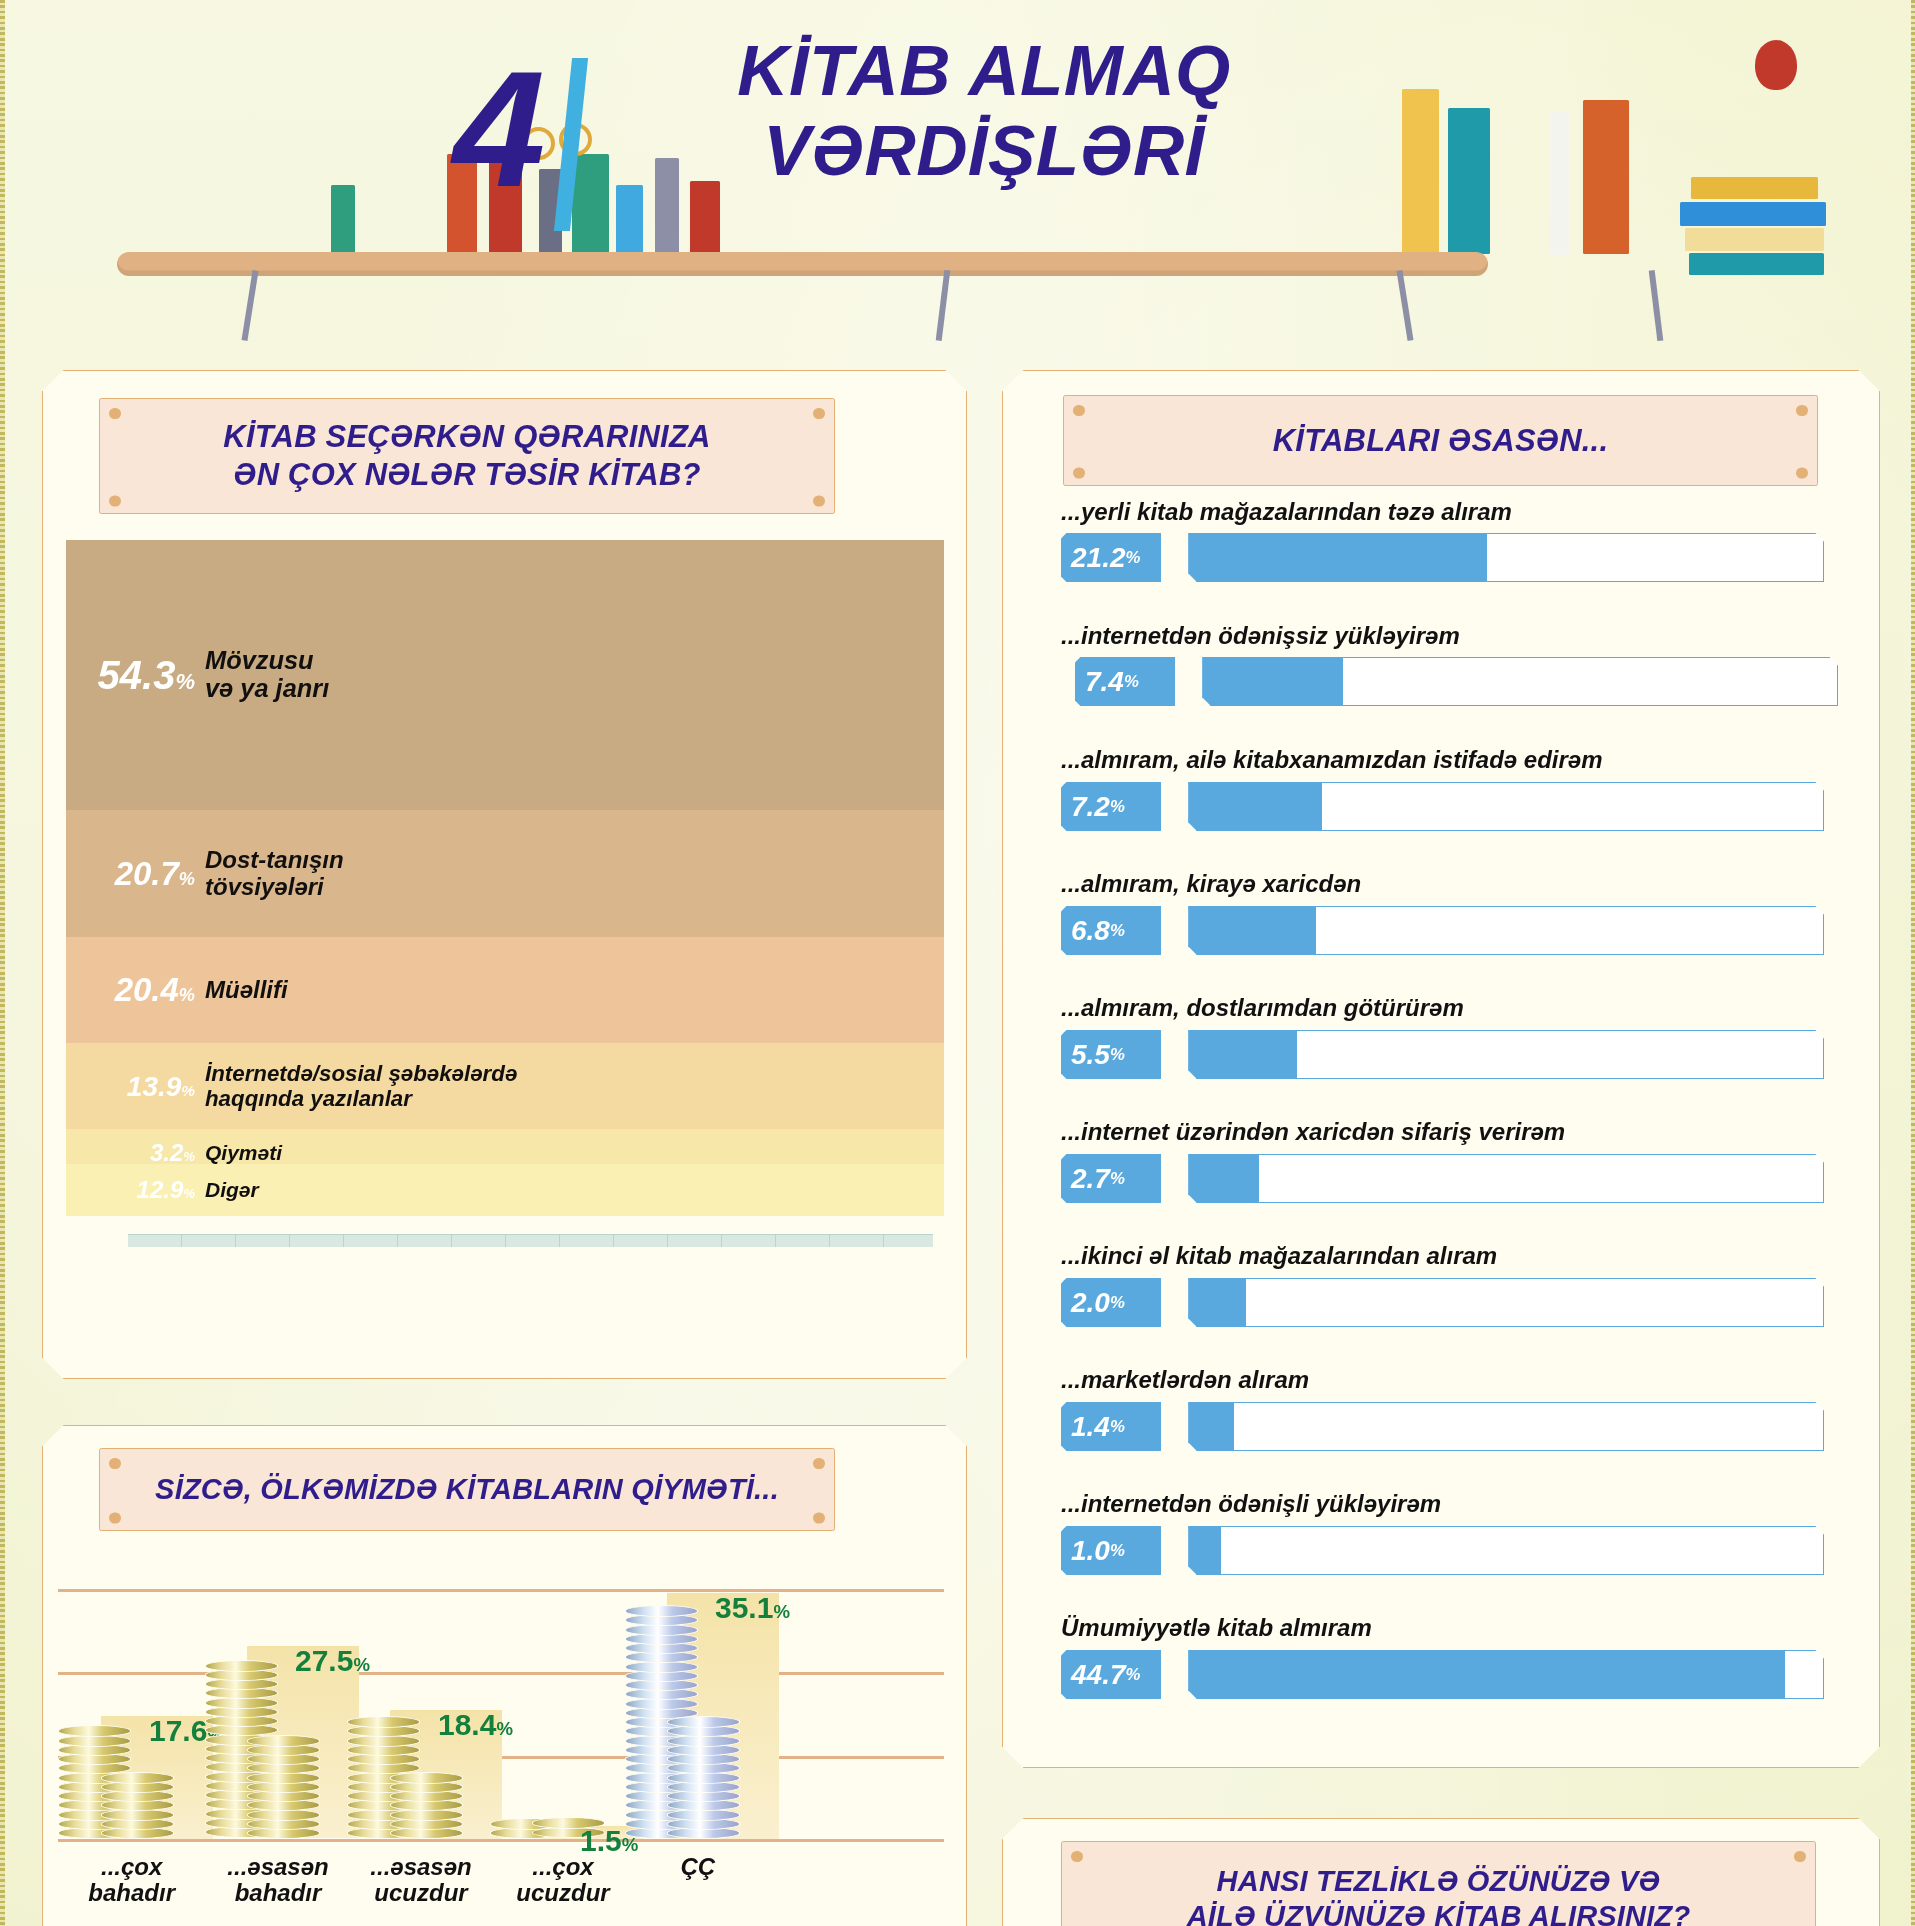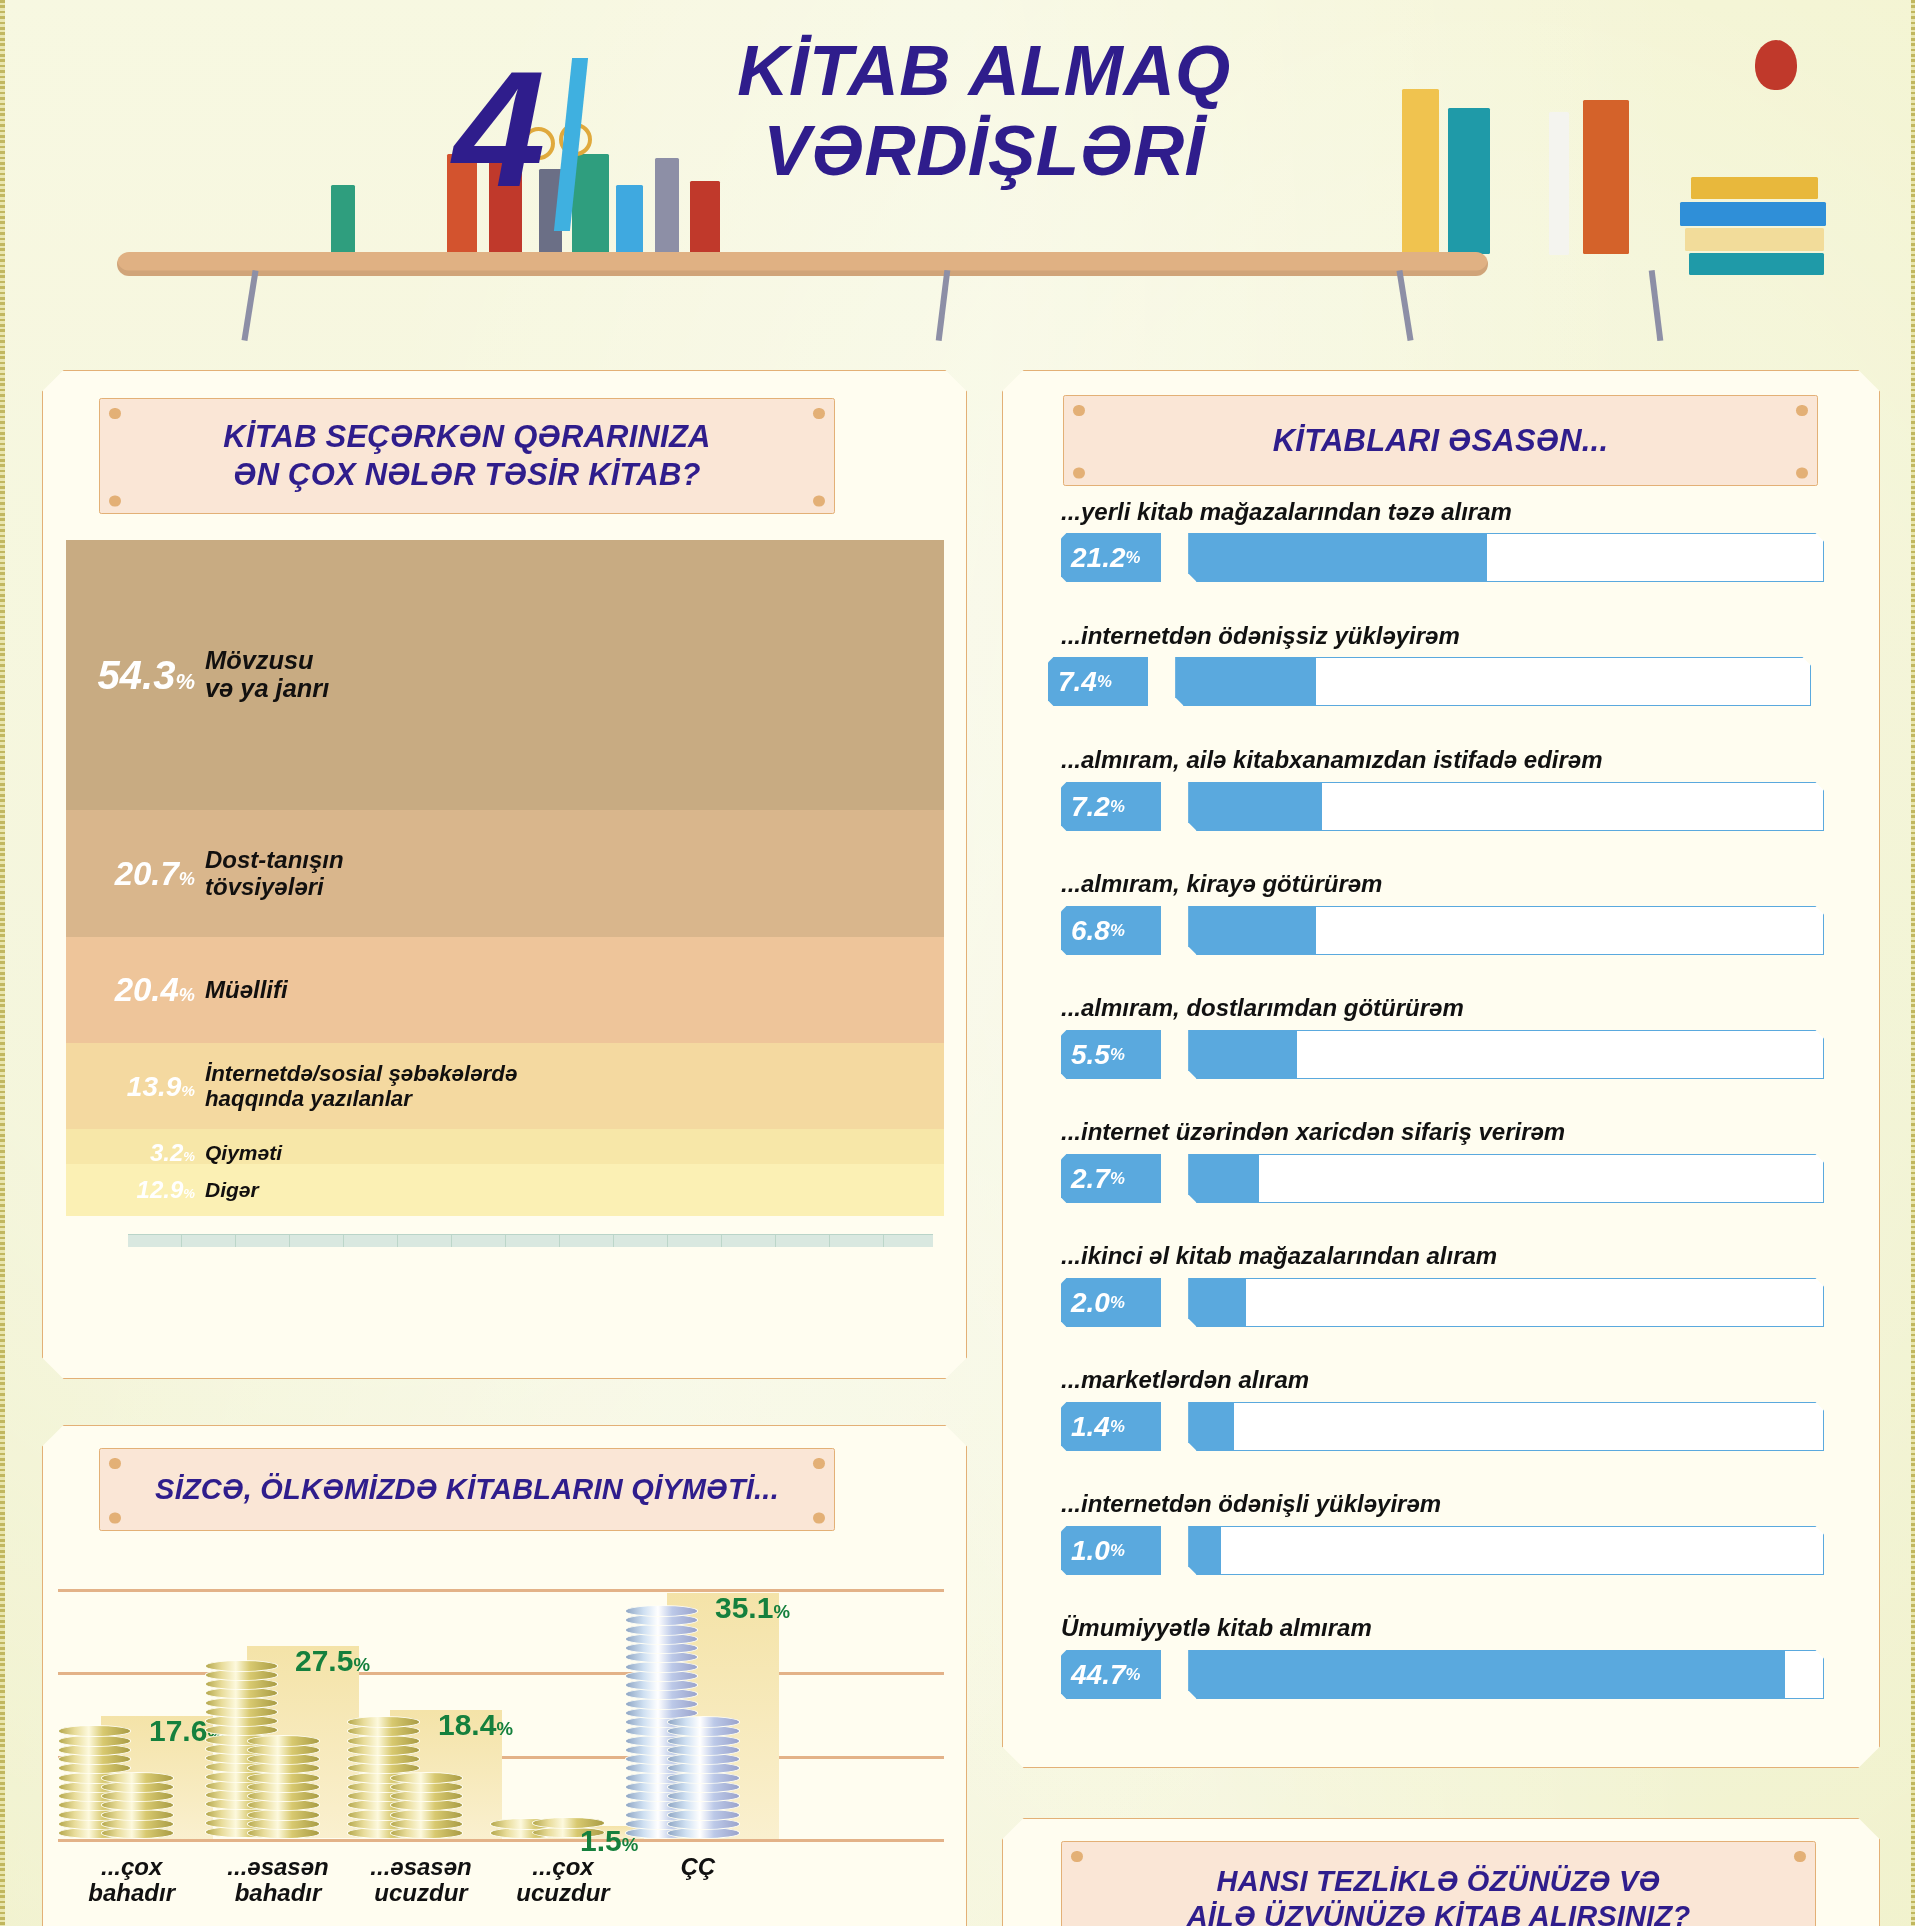--- a/index.html
+++ b/index.html
@@ -214,34 +214,34 @@
   </div>
   <div id="blueBars" style="position:absolute; left:0; top:127px; width:100%; height:1256px;">
       <div class="bbar-label" style="left:58px; top:0px; font-size:24px;">...yerli kitab mağazalarından təzə alıram</div>
       <div class="bbar-wrap" style="left:58px; top:35px; width:763px; height:49px;">
         <div class="bbar-badge" style="font-size:28px;">21.2<span class="u">%</span></div>
         <div class="bbar-track">
           <div class="bbar-fill" style="width:calc(47% + 1.9px);"></div>
         </div>
       </div>
       <div class="bbar-label" style="left:58px; top:124px; font-size:24px;">...internetdən ödənişsiz yükləyirəm</div>
-      <div class="bbar-wrap" style="left:45px; top:159px; width:763px; height:49px;">
+      <div class="bbar-wrap" style="left:72px; top:159px; width:763px; height:49px;">
         <div class="bbar-badge" style="font-size:28px;">7.4<span class="u">%</span></div>
         <div class="bbar-track">
           <div class="bbar-fill" style="width:calc(22% + 1.9px);"></div>
         </div>
       </div>
       <div class="bbar-label" style="left:58px; top:248px; font-size:24px;">...almıram, ailə kitabxanamızdan istifadə edirəm</div>
       <div class="bbar-wrap" style="left:58px; top:284px; width:763px; height:49px;">
         <div class="bbar-badge" style="font-size:28px;">7.2<span class="u">%</span></div>
         <div class="bbar-track">
           <div class="bbar-fill" style="width:calc(21% + 1.9px);"></div>
         </div>
       </div>
-      <div class="bbar-label" style="left:58px; top:372px; font-size:24px;">...almıram, kirayə götürürəm</div>
+      <div class="bbar-label" style="left:58px; top:372px; font-size:24px;">...almıram, kirayə xaricdən</div>
       <div class="bbar-wrap" style="left:58px; top:408px; width:763px; height:49px;">
         <div class="bbar-badge" style="font-size:28px;">6.8<span class="u">%</span></div>
         <div class="bbar-track">
           <div class="bbar-fill" style="width:calc(20% + 1.9px);"></div>
         </div>
       </div>
       <div class="bbar-label" style="left:58px; top:496px; font-size:24px;">...almıram, dostlarımdan götürürəm</div>
       <div class="bbar-wrap" style="left:58px; top:532px; width:763px; height:49px;">
         <div class="bbar-badge" style="font-size:28px;">5.5<span class="u">%</span></div>
         <div class="bbar-track">

